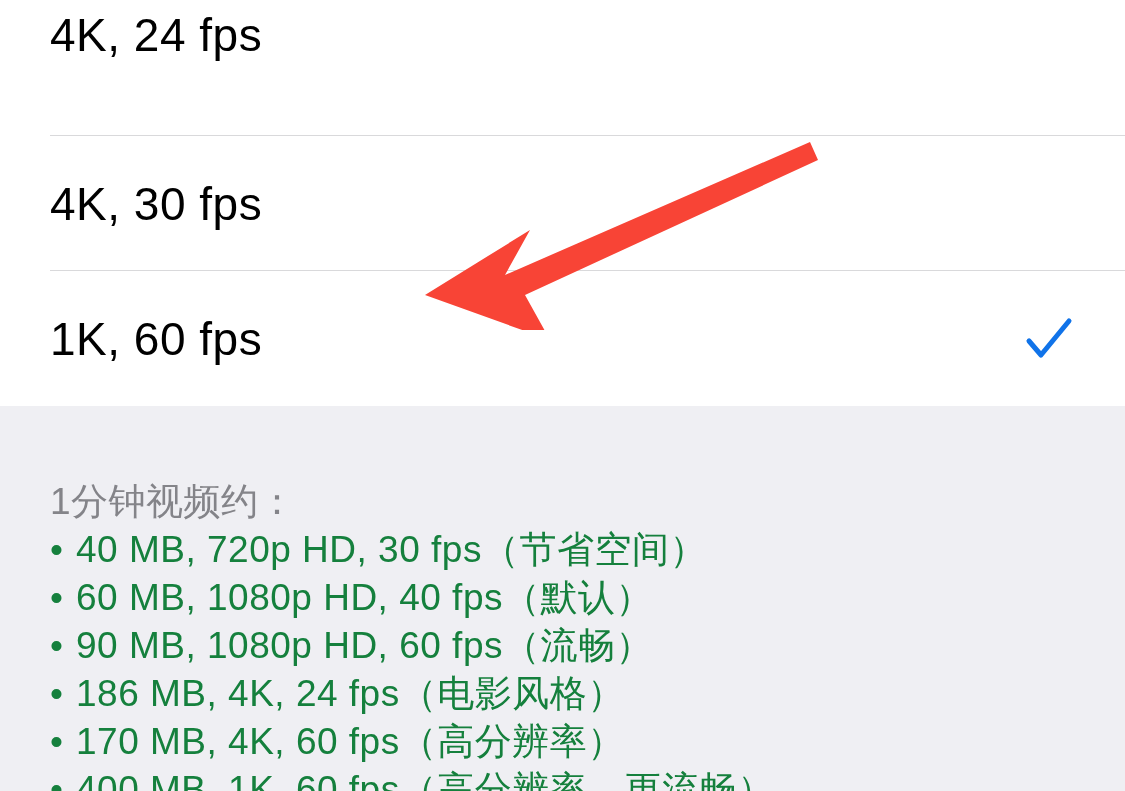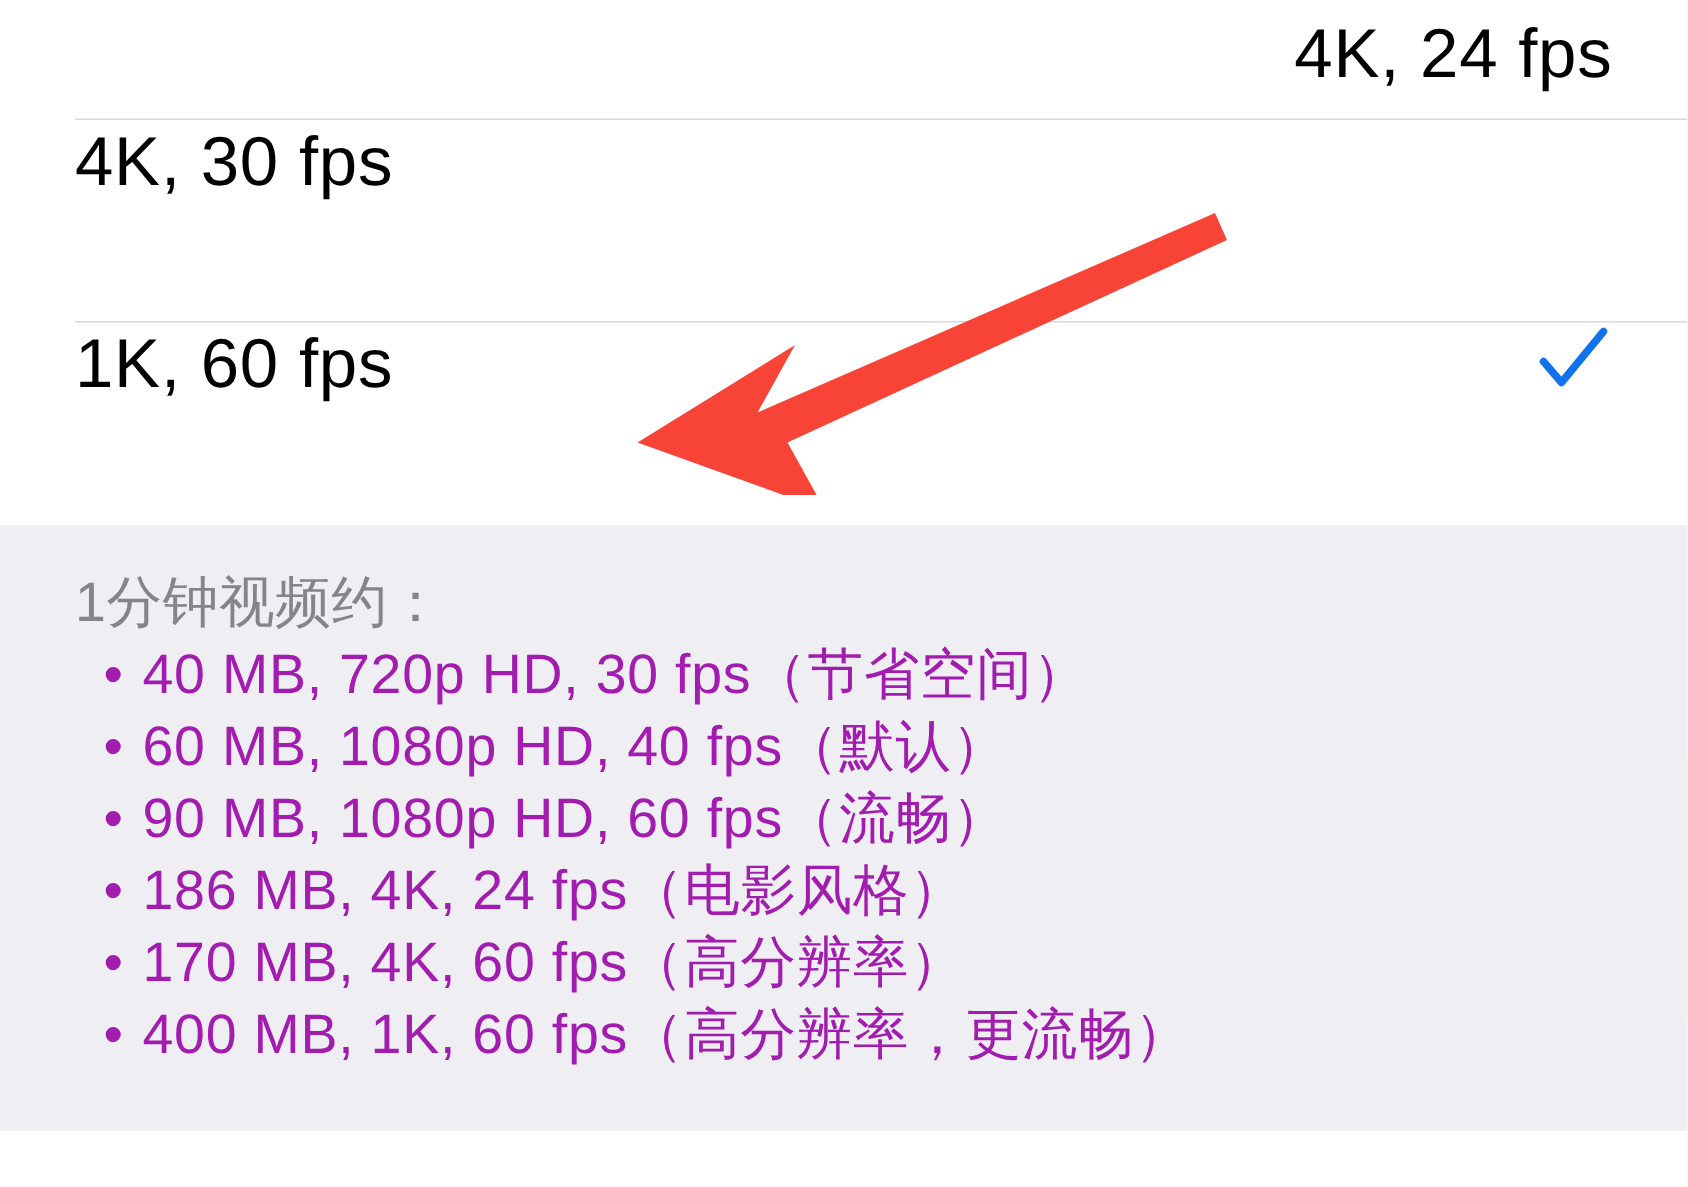--- a/index.html
+++ b/index.html
@@ -12,31 +12,30 @@
       width: 1125px;
       height: 791px;
       background: #ffffff;
       position: relative;
     }
     .options-list {
       background: #ffffff;
     }
     .option-row {
       display: flex;
-      align-items: flex-start;
+      align-items: center;
       justify-content: space-between;
       padding: 0 50px;
       height: 135px;
       position: relative;
     }
     .option-row.first {
-      height: 80px;
+      height: 136px;
       align-items: flex-start;
       padding-top: 8px;
-      justify-content: flex-end;
     }
     .option-separator {
       position: absolute;
       bottom: 0;
       left: 50px;
       right: 0;
       height: 1px;
       background: #d9d9db;
     }
     .option-label {
@@ -55,27 +54,27 @@
     }
     .footer-section {
       background: #efeff3;
       padding: 28px 50px 40px 50px;
     }
     .footer-title {
       font-size: 37px;
       color: #848489;
       line-height: 48px;
       letter-spacing: 0.5px;
+      margin-top: 44px;
     }
     .footer-item {
       font-size: 37px;
-      color: #a21caf;
+      color: #15803d;
       line-height: 48px;
       letter-spacing: 0.5px;
-      margin-left: 19px;
     }
     .footer-item .bullet {
       display: inline-block;
       width: 26px;
     }
     .annotation-arrow {
       position: absolute;
       top: 130px;
       left: 420px;
       pointer-events: none;

